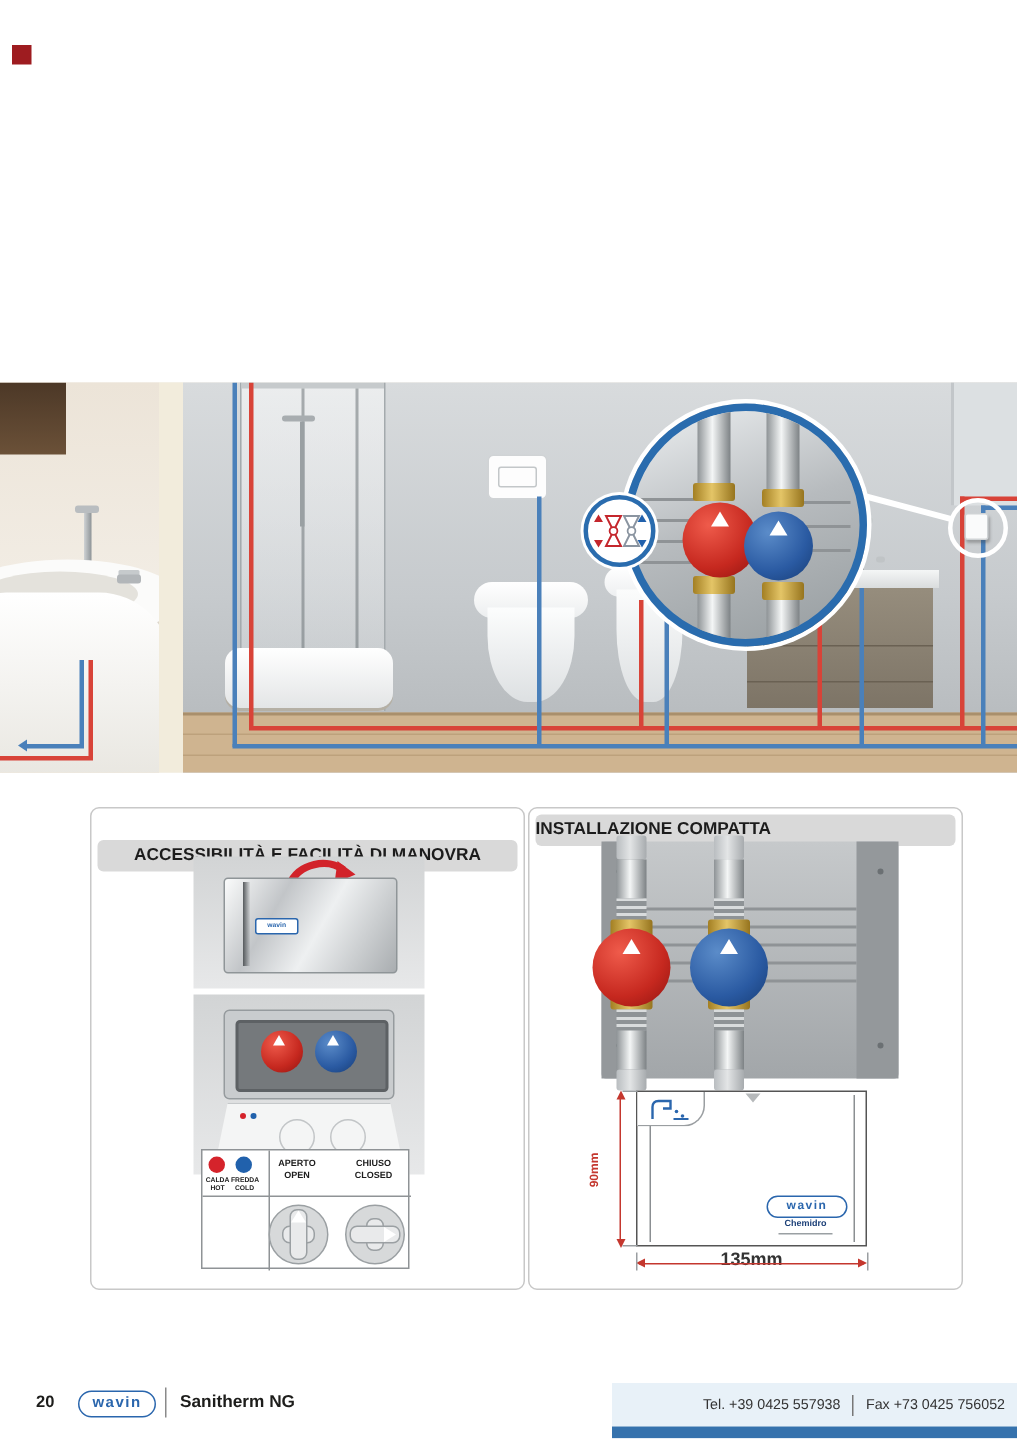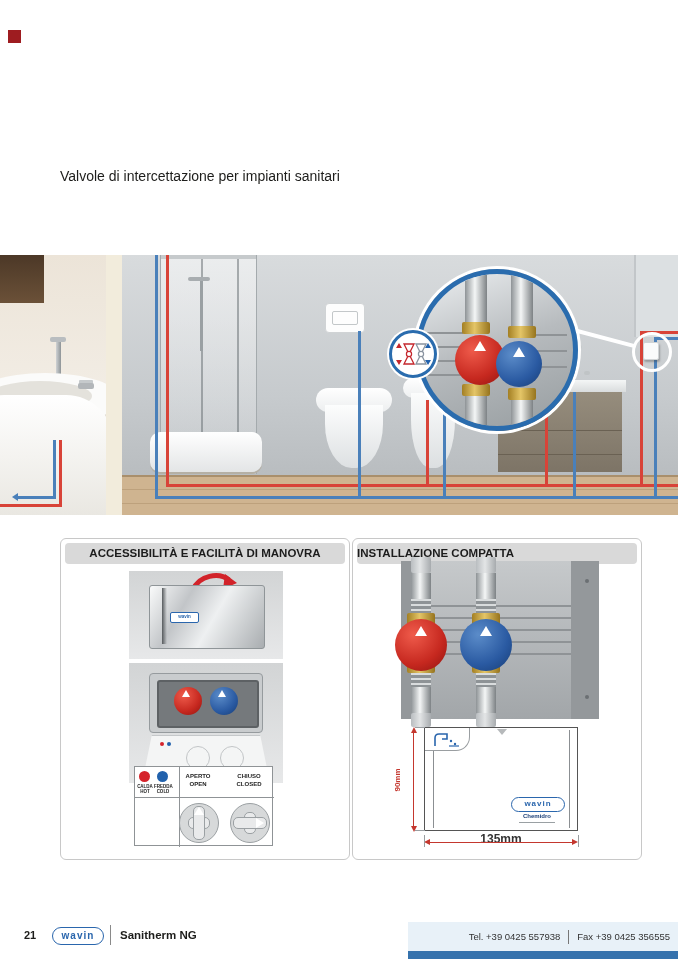--- a/index.html
+++ b/index.html
@@ -78,21 +78,21 @@
   .knob{border-radius:50%;}
   .knob.hot{background:radial-gradient(circle at 35% 30%,#ef5b4b,#c6281f 60%,#8f1410);}
   .knob.cold{background:radial-gradient(circle at 35% 30%,#5b8cc9,#2a5aa2 60%,#173c74);}
   .knob-tri{width:0;height:0;border-left:6px solid transparent;border-right:6px solid transparent;border-bottom:10px solid #ffffff;}
   .hub-dot{width:5px;height:5px;border-radius:50%;background:#5f6467;}
 
   
   .fbox{top:538px;width:288px;height:320px;background:#ffffff;border:1px solid #c8c8c8;border-radius:6px;}
   .fbox-header{left:4px;top:4px;width:280px;height:21px;background:#d9d9d9;border-radius:4px;
                font-size:11.5px;font-weight:bold;color:#1c1c1c;line-height:21px;box-sizing:border-box;}
-  .hdr-center{text-align:center;}
+  .hdr-center{text-align:center;margin-top:17px;}
   .hdr-right{text-align:left;padding-right:9px;}
   .photo-bg{background:linear-gradient(180deg,#d2d4d5,#e7e8e9);}
 
   .panel-closed{left:20px;top:14px;width:114px;height:62px;border:1px solid #8f9598;border-radius:3px;
     background:linear-gradient(120deg,#fafbfb 0%,#c2c5c8 30%,#eef0f1 55%,#a9adb0 100%);}
   .panel-hinge{left:12px;top:2px;width:5px;height:56px;background:linear-gradient(90deg,#55595c,rgba(85,89,92,0));}
   .panel-label{left:20px;top:26px;width:27px;height:9px;background:#ffffff;border:1px solid #2a66ad;border-radius:2px;
     font-size:4.5px;font-weight:bold;color:#2a66ad;text-align:center;line-height:8px;}
 
   .open-frame{left:20px;top:10px;width:112px;height:58px;background:#c9ccce;border:1px solid #969b9e;border-radius:4px;}
@@ -146,21 +146,20 @@
   .footer-strip{left:408px;top:951px;width:270px;height:8px;background:#3572ad;}
   .footer-contact{left:408px;top:922px;width:262px;height:29px;display:flex;align-items:center;justify-content:flex-end;gap:8px;font-size:9.5px;color:#333;}
   .contact-div{width:1px;height:14px;background:#777;}
 </style>
 </head>
 <body>
 
 <div class="page">
 
   <div class="abs brand-square"></div>
-  <div class="abs subtitle">Valvole di intercettazione per impianti sanitari</div>
 
   <div class="abs hero">
 
     <div class="abs tub-photo">
       <div class="abs wood-block"></div>
       <div class="abs tub-faucet"></div>
       <div class="abs tub-faucet-head"></div>
       <div class="abs tub-rim"></div>
       <div class="abs tub-basin"></div>
       <div class="abs tub-body"></div>
@@ -404,25 +403,25 @@
     <div class="abs chem-line" style="left:166px;top:283px;width:36px;"></div>
 
     <div class="abs dim-dark" style="left:71px;top:293px;width:154px;text-align:center;">135mm</div>
     <div class="abs dim-line-h"></div>
     <div class="abs tri-left" style="left:71px;top:300px;"></div>
     <div class="abs tri-right" style="left:219px;top:300px;"></div>
     <div class="abs ext-line" style="left:71px;top:296px;width:1px;height:12px;"></div>
     <div class="abs ext-line" style="left:225px;top:296px;width:1px;height:12px;"></div>
   </div>
 
-  <div class="abs footer-num">21</div>
+  <div class="abs footer-num">20</div>
   <div class="abs footer-logo wavin-oval">wavin</div>
   <div class="abs footer-div"></div>
   <div class="abs footer-product">Sanitherm NG</div>
   <div class="abs footer-band"></div>
   <div class="abs footer-contact">
     <span>Tel.  +39 0425 557938</span>
     <span class="contact-div"></span>
-    <span>Fax +39 0425 356555</span>
+    <span>Fax +73 0425 756052</span>
   </div>
   <div class="abs footer-strip"></div>
 
 </div>
 
 </body></html>

